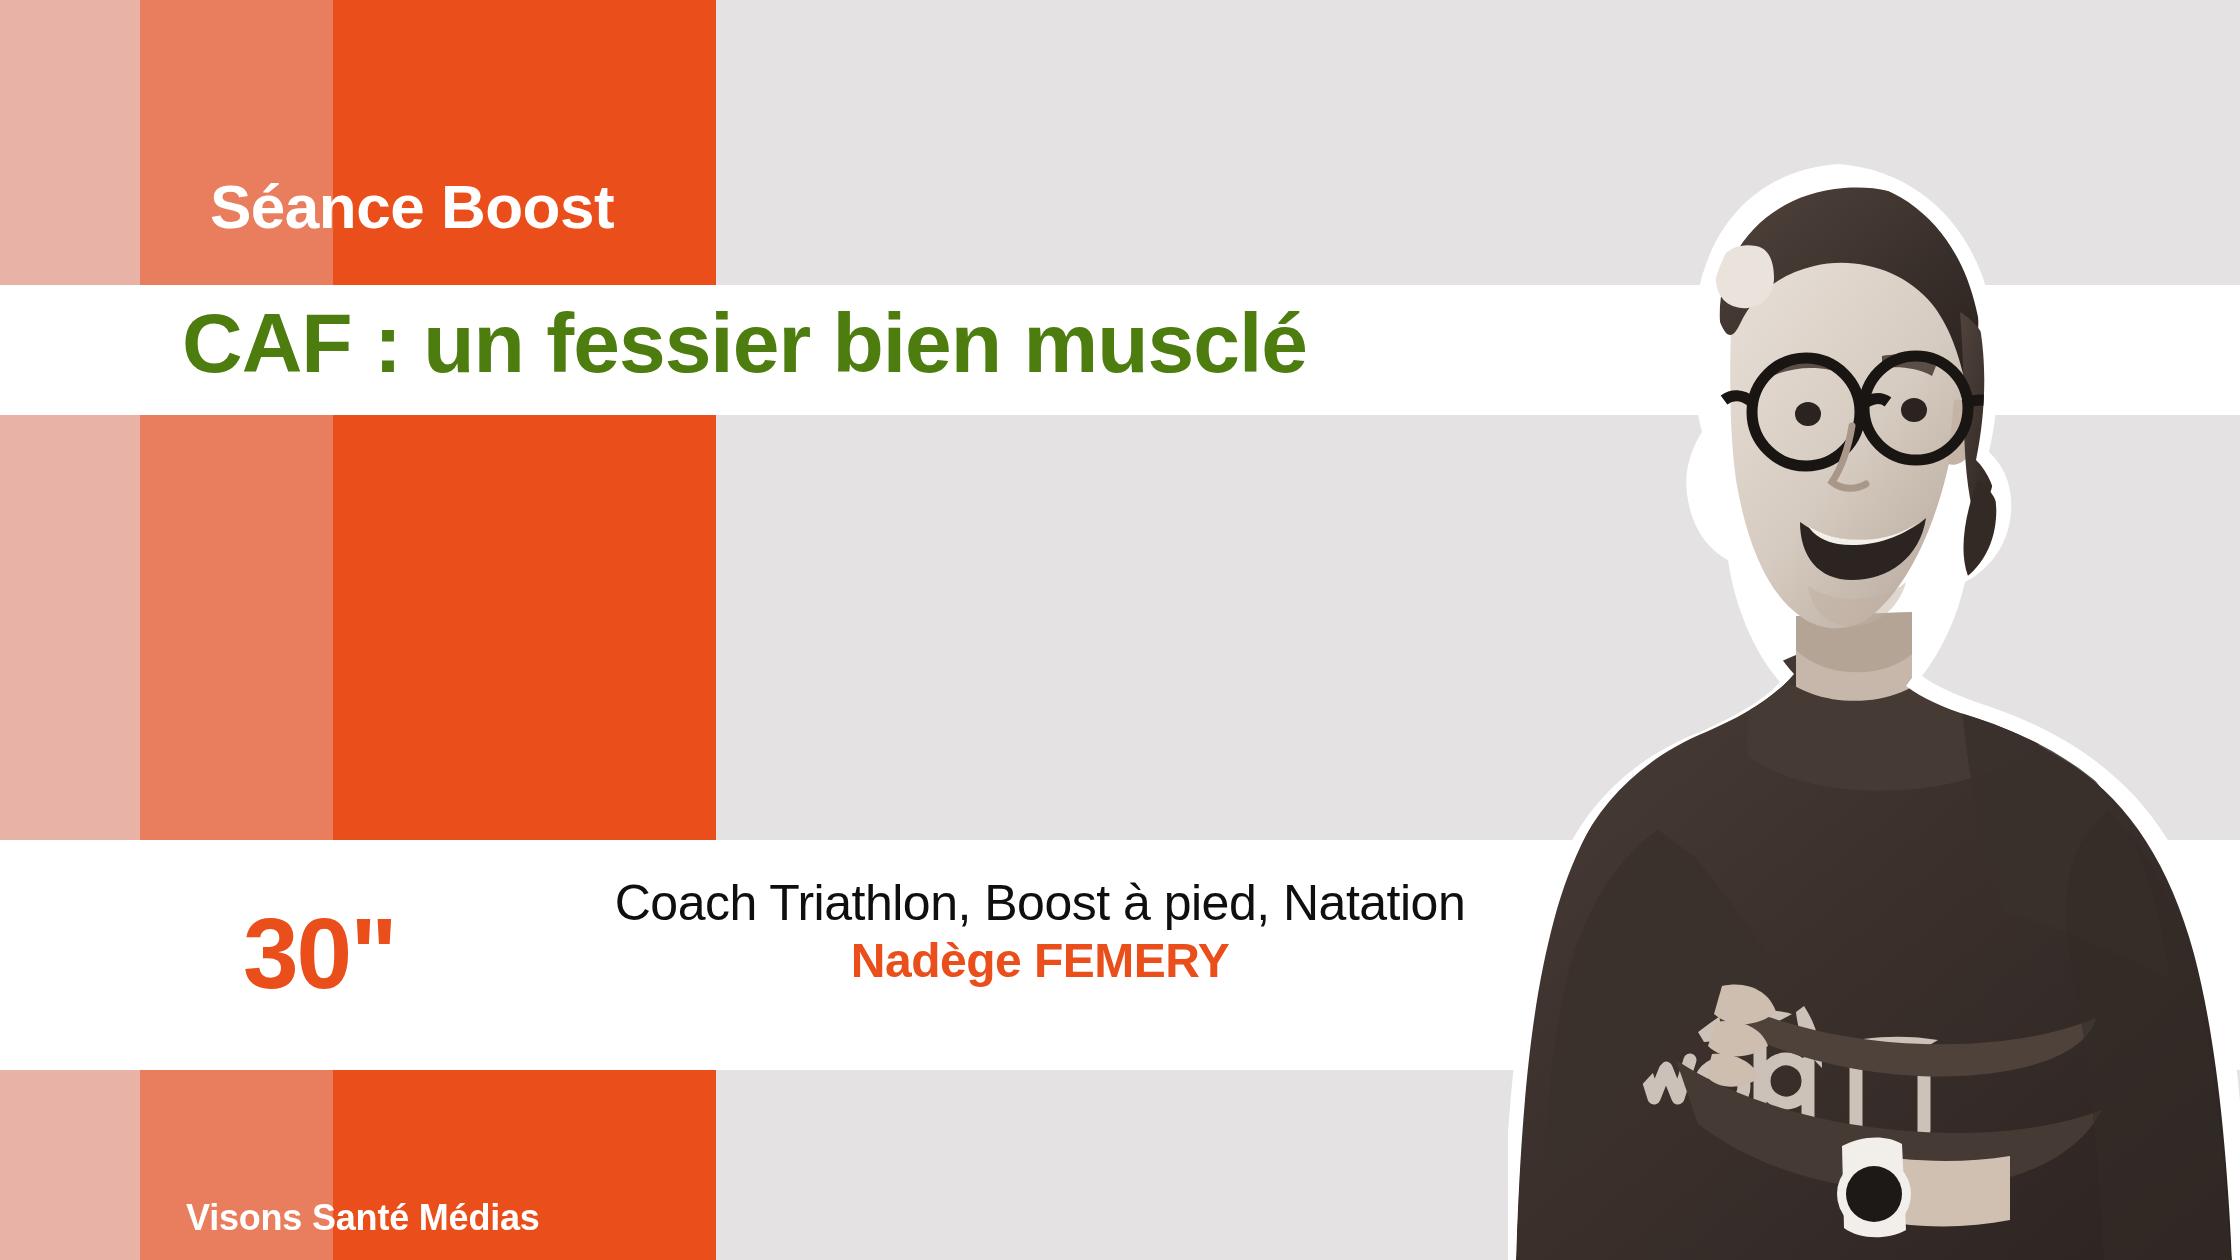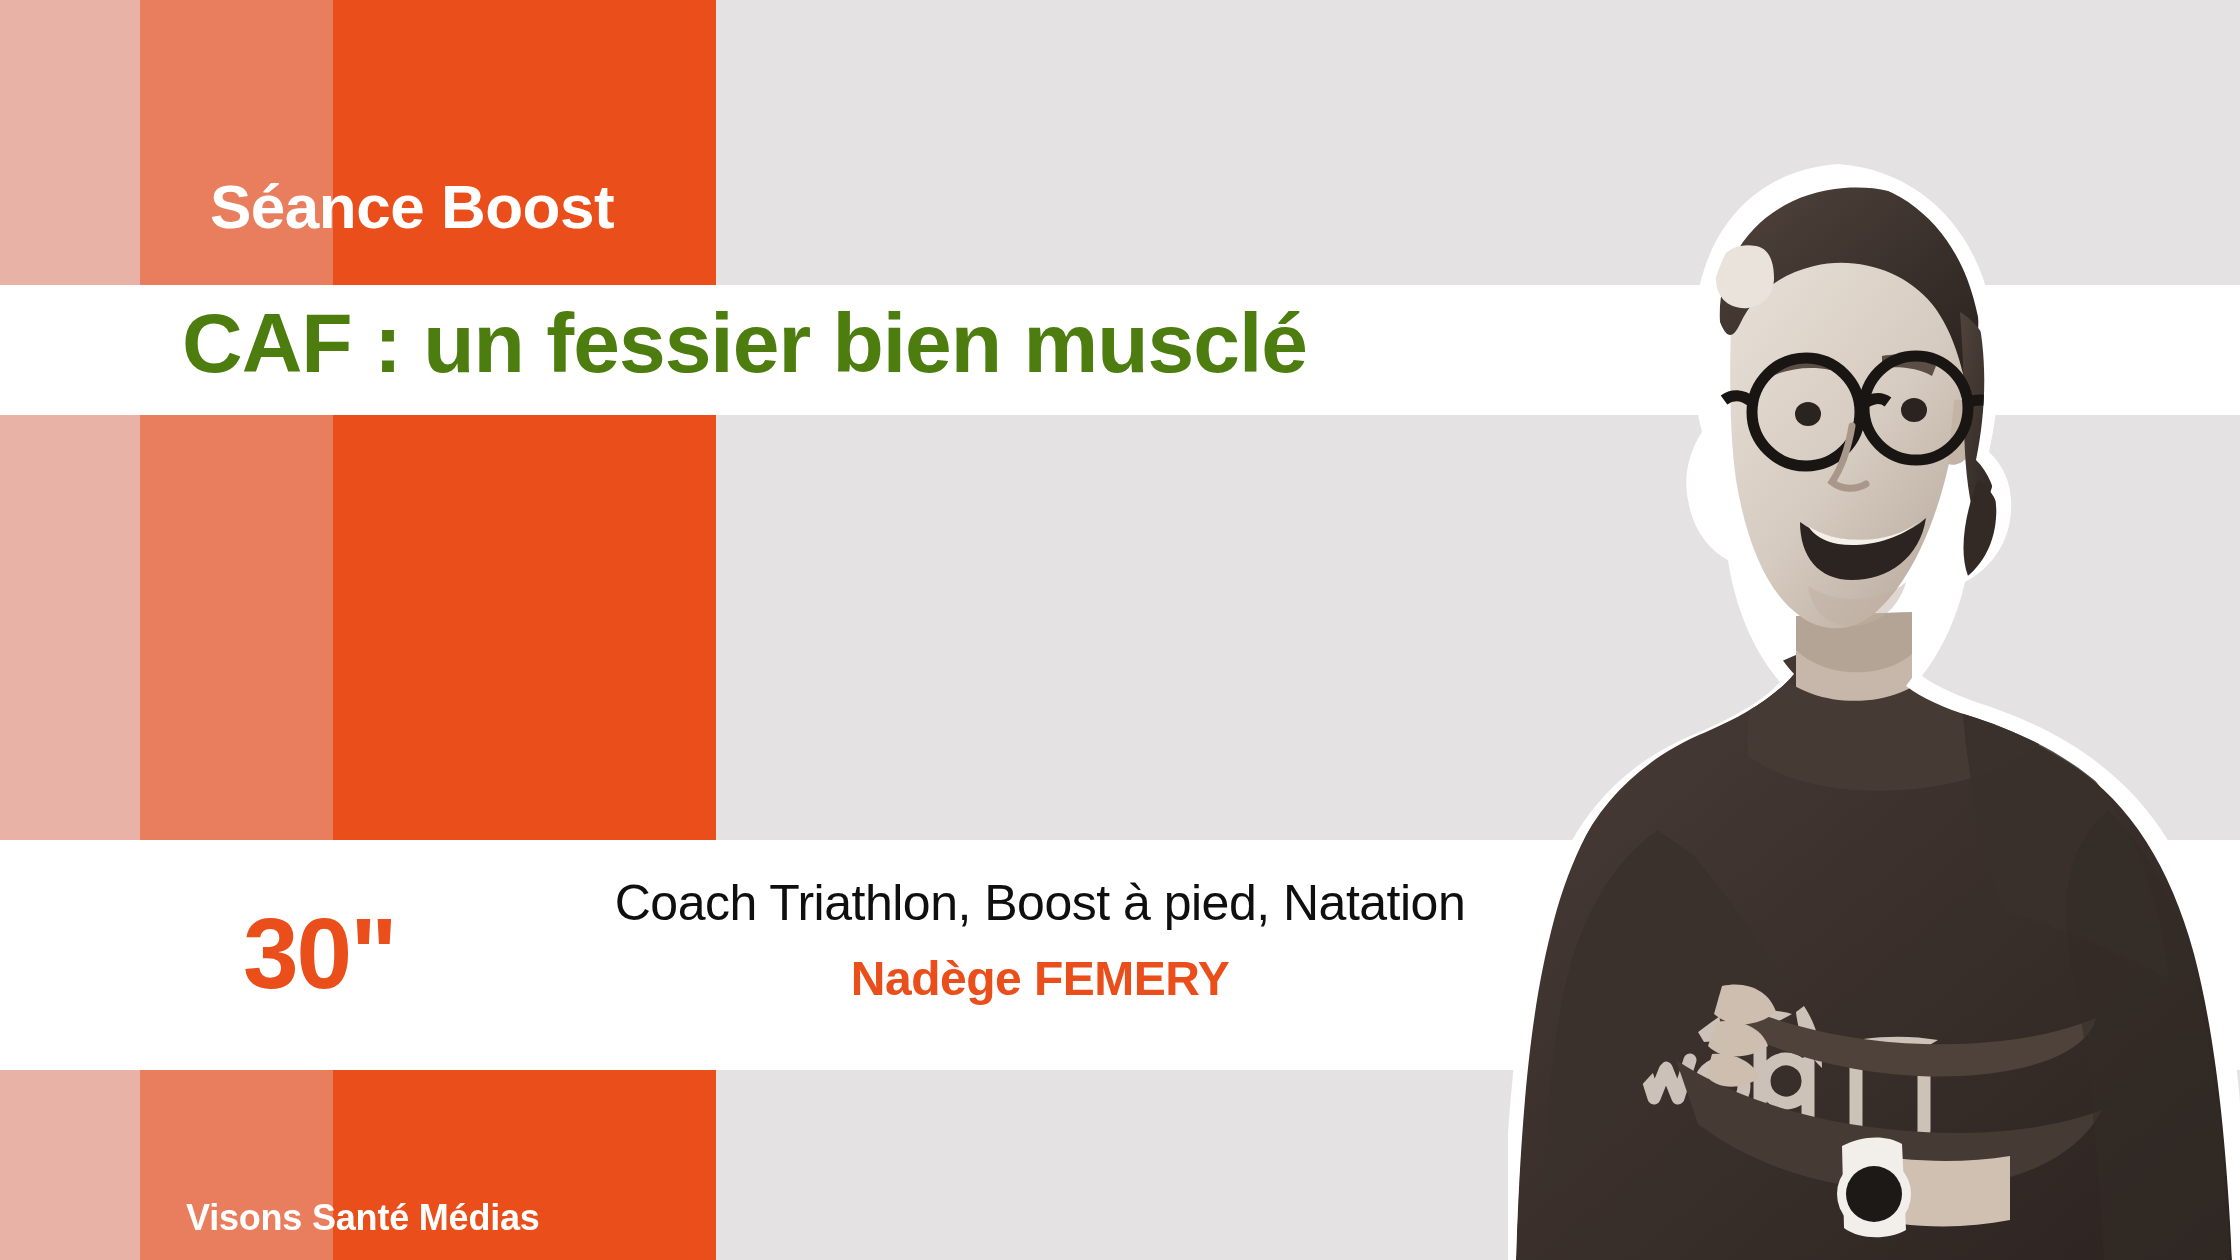--- a/index.html
+++ b/index.html
@@ -99,21 +99,20 @@
     font-weight: normal;
     color: #0f0f0f;
     line-height: 1.15;
     letter-spacing: -0.5px;
   }
   .coach-name {
     font-size: 48px;
     font-weight: bold;
     color: #e94e1b;
     line-height: 1.15;
-    margin-top: 18px;
     letter-spacing: -0.5px;
   }
   .footer-brand {
     position: absolute;
     left: 186px;
     top: 1163px;
     font-size: 36px;
     font-weight: bold;
     color: #ffffff;
     letter-spacing: -0.2px;

